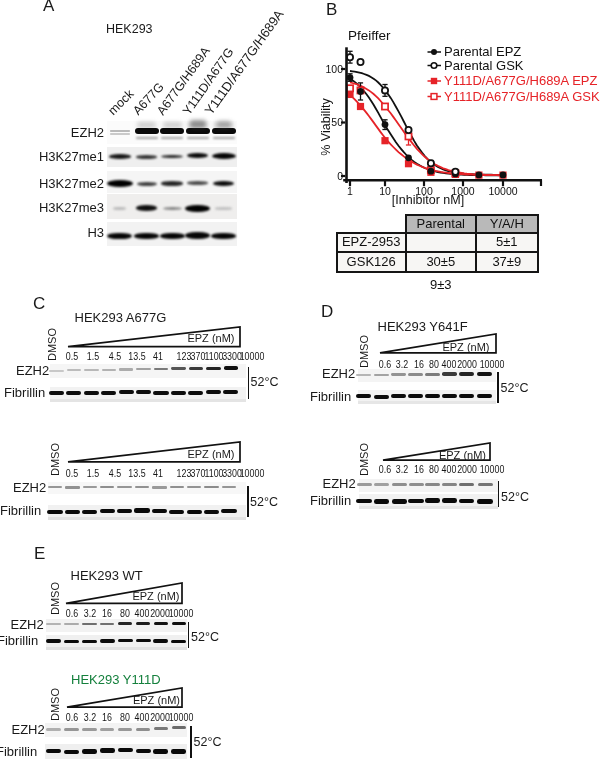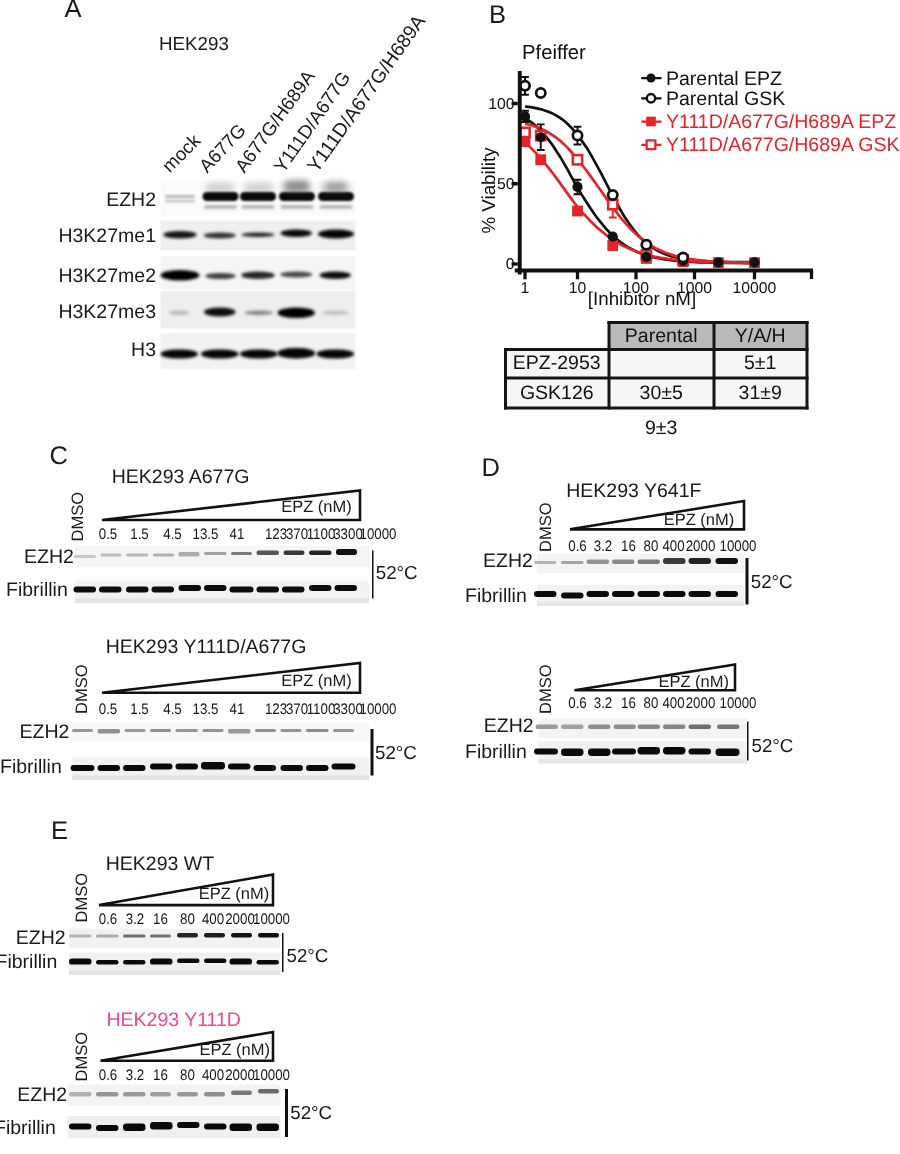--- a/index.html
+++ b/index.html
@@ -166,21 +166,21 @@
     <div style="position:absolute;left:405.0px;top:214.0px;width:2.0px;height:58.5px;background:#151515;"></div>
     <div style="position:absolute;left:474.5px;top:214.0px;width:2.0px;height:58.5px;background:#151515;"></div>
     <div style="position:absolute;left:537.0px;top:214.0px;width:2.0px;height:58.5px;background:#151515;"></div>
     <div style="position:absolute;left:380.8px;top:216.5px;width:120px;text-align:center;font-size:13px;color:#111;">Parental</div>
     <div style="position:absolute;left:446.8px;top:216.5px;width:120px;text-align:center;font-size:13px;color:#111;">Y/A/H</div>
     <div style="position:absolute;left:311.2px;top:235.2px;width:120px;text-align:center;font-size:13px;color:#111;">EPZ-2953</div>
     <div style="position:absolute;left:380.8px;top:235.2px;width:120px;text-align:center;font-size:13px;color:#111;margin-top:43px;">9±3</div>
     <div style="position:absolute;left:446.8px;top:235.2px;width:120px;text-align:center;font-size:13px;color:#111;">5±1</div>
     <div style="position:absolute;left:311.2px;top:254.5px;width:120px;text-align:center;font-size:13px;color:#111;">GSK126</div>
     <div style="position:absolute;left:380.8px;top:254.5px;width:120px;text-align:center;font-size:13px;color:#111;">30±5</div>
-    <div style="position:absolute;left:446.8px;top:254.5px;width:120px;text-align:center;font-size:13px;color:#111;">31±9</div>
+    <div style="position:absolute;left:446.8px;top:254.5px;width:120px;text-align:center;font-size:13px;color:#111;">37±9</div>
 <div style="position:absolute;left:33.0px;top:294.0px;font-size:17px;color:#1a1a1a;font-weight:400;white-space:nowrap;">C</div>
 <div style="position:absolute;left:74.5px;top:311.0px;font-size:13px;color:#1a1a1a;font-weight:400;white-space:nowrap;">HEK293 A677G</div>
 <div style="position:absolute;left:46.5px;top:360.5px;font-size:11px;color:#1a1a1a;white-space:nowrap;transform:rotate(-90deg);transform-origin:0 0;line-height:11px;">DMSO</div>
 <svg style="position:absolute;left:66px;top:325px;" width="177" height="25" viewBox="0 0 177 25">
       <polygon points="2,21.6 174.0,21.6 174.0,2" fill="#fff" stroke="#111" stroke-width="1.7"></polygon>
     </svg>
 <div style="position:absolute;right:365.5px;top:332.4px;font-size:11px;color:#1a1a1a;white-space:nowrap;">EPZ (nM)</div>
 <div style="position:absolute;left:21.7px;top:350.6px;width:100px;text-align:center;font-size:10.2px;color:#161616;white-space:nowrap;transform:scaleX(0.87);transform-origin:center top;">0.5</div>
 <div style="position:absolute;left:43.2px;top:350.6px;width:100px;text-align:center;font-size:10.2px;color:#161616;white-space:nowrap;transform:scaleX(0.87);transform-origin:center top;">1.5</div>
 <div style="position:absolute;left:64.7px;top:350.6px;width:100px;text-align:center;font-size:10.2px;color:#161616;white-space:nowrap;transform:scaleX(0.87);transform-origin:center top;">4.5</div>
@@ -213,21 +213,20 @@
 <div style="position:absolute;left:136.0px;top:390.2px;width:15.2px;height:4.0px;background:#0c0c0c;border-radius:2.0px;filter:blur(0.4px);"></div>
 <div style="position:absolute;left:153.4px;top:390.8px;width:15.2px;height:4.0px;background:#0c0c0c;border-radius:2.0px;filter:blur(0.4px);"></div>
 <div style="position:absolute;left:170.8px;top:391.1px;width:15.2px;height:4.0px;background:#0c0c0c;border-radius:2.0px;filter:blur(0.4px);"></div>
 <div style="position:absolute;left:188.3px;top:390.9px;width:15.2px;height:4.0px;background:#0c0c0c;border-radius:2.0px;filter:blur(0.4px);"></div>
 <div style="position:absolute;left:205.7px;top:390.4px;width:15.2px;height:4.0px;background:#0c0c0c;border-radius:2.0px;filter:blur(0.4px);"></div>
 <div style="position:absolute;left:223.1px;top:390.1px;width:15.2px;height:4.0px;background:#0c0c0c;border-radius:2.0px;filter:blur(0.4px);"></div>
 <div style="position:absolute;left:16.0px;top:363.7px;font-size:13px;color:#1a1a1a;font-weight:400;white-space:nowrap;">EZH2</div>
 <div style="position:absolute;left:4.0px;top:386.0px;font-size:13px;color:#1a1a1a;font-weight:400;white-space:nowrap;">Fibrillin</div>
 <div style="position:absolute;left:247.5px;top:366.5px;width:1.8px;height:32.0px;background:#111;"></div>
 <div style="position:absolute;left:250.5px;top:374.5px;font-size:12.5px;color:#1a1a1a;font-weight:400;white-space:nowrap;">52°C</div>
-<div style="position:absolute;left:70.5px;top:424.0px;font-size:13px;color:#1a1a1a;font-weight:400;white-space:nowrap;">HEK293 Y111D/A677G</div>
 <div style="position:absolute;left:49.5px;top:475.5px;font-size:11px;color:#1a1a1a;white-space:nowrap;transform:rotate(-90deg);transform-origin:0 0;line-height:11px;">DMSO</div>
 <svg style="position:absolute;left:66px;top:440px;" width="177" height="25" viewBox="0 0 177 25">
       <polygon points="2,21.8 174.0,21.8 174.0,2" fill="#fff" stroke="#111" stroke-width="1.7"></polygon>
     </svg>
 <div style="position:absolute;right:365.5px;top:447.9px;font-size:11px;color:#1a1a1a;white-space:nowrap;">EPZ (nM)</div>
 <div style="position:absolute;left:21.7px;top:467.6px;width:100px;text-align:center;font-size:10.2px;color:#161616;white-space:nowrap;transform:scaleX(0.87);transform-origin:center top;">0.5</div>
 <div style="position:absolute;left:43.2px;top:467.6px;width:100px;text-align:center;font-size:10.2px;color:#161616;white-space:nowrap;transform:scaleX(0.87);transform-origin:center top;">1.5</div>
 <div style="position:absolute;left:64.7px;top:467.6px;width:100px;text-align:center;font-size:10.2px;color:#161616;white-space:nowrap;transform:scaleX(0.87);transform-origin:center top;">4.5</div>
 <div style="position:absolute;left:87.4px;top:467.6px;width:100px;text-align:center;font-size:10.2px;color:#161616;white-space:nowrap;transform:scaleX(0.87);transform-origin:center top;">13.5</div>
 <div style="position:absolute;left:108.4px;top:467.6px;width:100px;text-align:center;font-size:10.2px;color:#161616;white-space:nowrap;transform:scaleX(0.87);transform-origin:center top;">41</div>
@@ -367,21 +366,21 @@
 <div style="position:absolute;left:81.8px;top:639.6px;width:15.0px;height:3.9px;background:#0b0b0b;border-radius:1.9px;filter:blur(0.4px);"></div>
 <div style="position:absolute;left:99.7px;top:639.0px;width:15.0px;height:3.9px;background:#0b0b0b;border-radius:1.9px;filter:blur(0.4px);"></div>
 <div style="position:absolute;left:117.6px;top:638.5px;width:15.0px;height:3.9px;background:#0b0b0b;border-radius:1.9px;filter:blur(0.4px);"></div>
 <div style="position:absolute;left:135.5px;top:638.5px;width:15.0px;height:3.9px;background:#0b0b0b;border-radius:1.9px;filter:blur(0.4px);"></div>
 <div style="position:absolute;left:153.4px;top:639.1px;width:15.0px;height:3.9px;background:#0b0b0b;border-radius:1.9px;filter:blur(0.4px);"></div>
 <div style="position:absolute;left:171.3px;top:639.6px;width:15.0px;height:3.9px;background:#0b0b0b;border-radius:1.9px;filter:blur(0.4px);"></div>
 <div style="position:absolute;left:10.5px;top:617.5px;font-size:13px;color:#1a1a1a;font-weight:400;white-space:nowrap;">EZH2</div>
 <div style="position:absolute;left:-3.0px;top:634.4px;font-size:13px;color:#1a1a1a;font-weight:400;white-space:nowrap;">Fibrillin</div>
 <div style="position:absolute;left:187.5px;top:622.0px;width:1.8px;height:26.0px;background:#111;"></div>
 <div style="position:absolute;left:191.0px;top:630.0px;font-size:12.5px;color:#1a1a1a;font-weight:400;white-space:nowrap;">52°C</div>
-<div style="position:absolute;left:71.0px;top:672.5px;font-size:13px;color:#ec4899;font-weight:400;white-space:nowrap;">HEK293 Y111D</div>
+<div style="position:absolute;left:71.0px;top:672.5px;font-size:13px;color:#15803d;font-weight:400;white-space:nowrap;">HEK293 Y111D</div>
 <div style="position:absolute;left:50.0px;top:720.5px;font-size:11px;color:#1a1a1a;white-space:nowrap;transform:rotate(-90deg);transform-origin:0 0;line-height:11px;">DMSO</div>
 <svg style="position:absolute;left:65px;top:686px;" width="120" height="24" viewBox="0 0 120 24">
       <polygon points="2,21.2 117.0,21.2 117.0,2" fill="#fff" stroke="#111" stroke-width="1.7"></polygon>
     </svg>
 <div style="position:absolute;right:420.0px;top:694.1px;font-size:11px;color:#1a1a1a;white-space:nowrap;">EPZ (nM)</div>
 <div style="position:absolute;left:22.1px;top:712.0px;width:100px;text-align:center;font-size:10.2px;color:#161616;white-space:nowrap;transform:scaleX(0.87);transform-origin:center top;">0.6</div>
 <div style="position:absolute;left:39.7px;top:712.0px;width:100px;text-align:center;font-size:10.2px;color:#161616;white-space:nowrap;transform:scaleX(0.87);transform-origin:center top;">3.2</div>
 <div style="position:absolute;left:56.9px;top:712.0px;width:100px;text-align:center;font-size:10.2px;color:#161616;white-space:nowrap;transform:scaleX(0.87);transform-origin:center top;">16</div>
 <div style="position:absolute;left:74.5px;top:712.0px;width:100px;text-align:center;font-size:10.2px;color:#161616;white-space:nowrap;transform:scaleX(0.87);transform-origin:center top;">80</div>
 <div style="position:absolute;left:91.5px;top:712.0px;width:100px;text-align:center;font-size:10.2px;color:#161616;white-space:nowrap;transform:scaleX(0.87);transform-origin:center top;">400</div>

